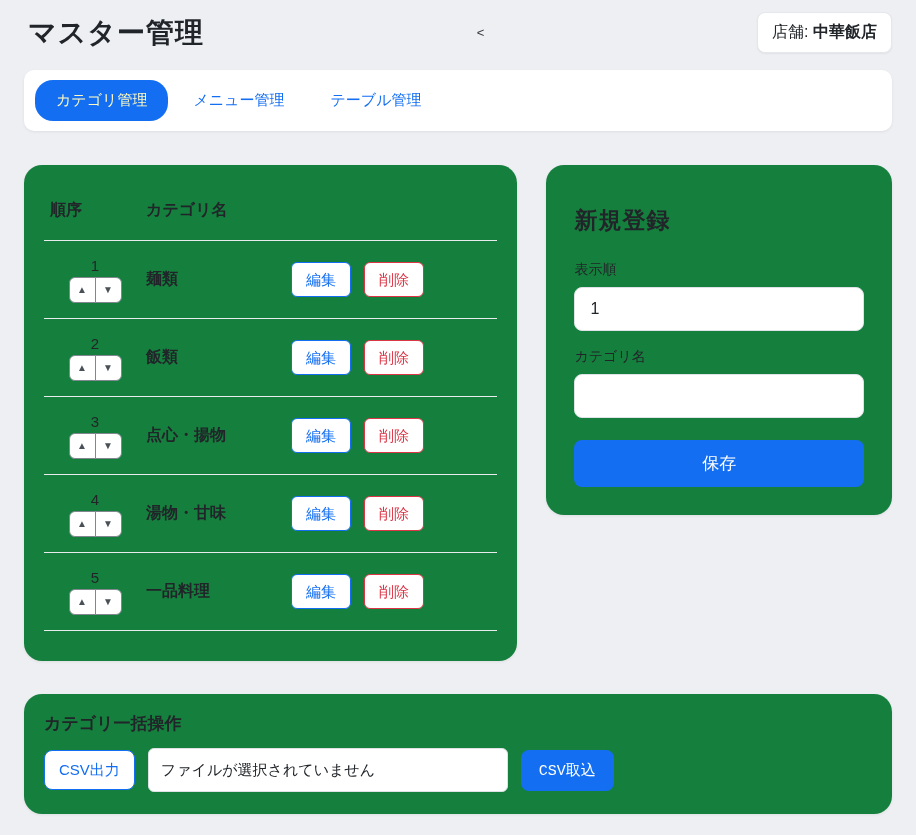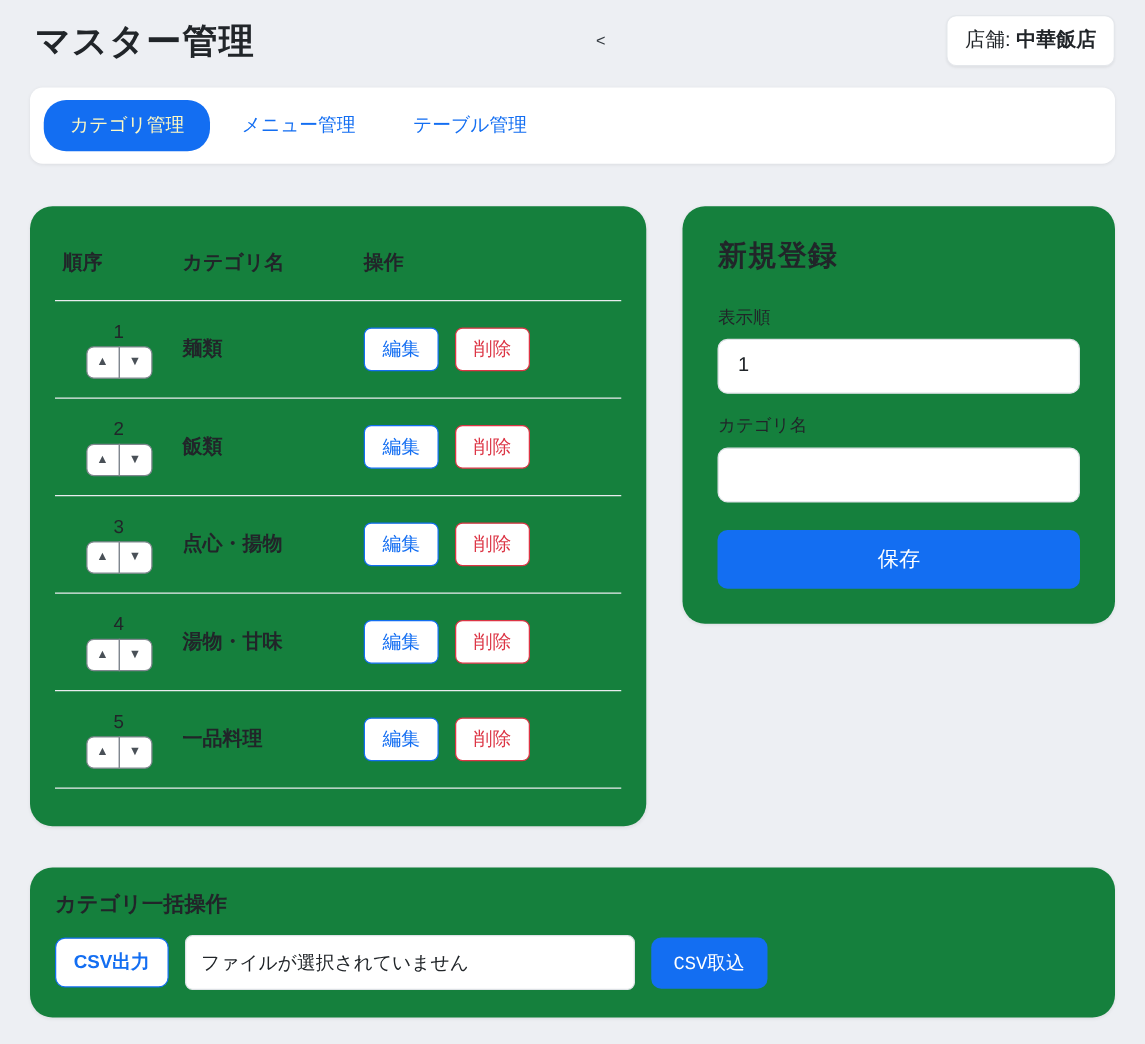--- a/index.html
+++ b/index.html
@@ -71,38 +71,38 @@
   .category-name{font-size:16px;font-weight:600;}
   .ops-cell{display:flex;gap:13px;}
   .btn{
     font-family:inherit;font-size:15px;border-radius:6px;cursor:pointer;
     padding:7px 14px;line-height:1.3;
   }
   .btn-outline-primary{background:#fff;border:1px solid var(--primary);color:var(--primary);}
   .btn-outline-danger{background:#fff;border:1px solid var(--danger);color:var(--danger);}
   
   .form-card{width:346px;padding:24px 28px 28px;}
-  .form-title{font-size:23px;font-weight:700;margin:0 0 25px;letter-spacing:1px;}
+  .form-title{font-size:23px;font-weight:700;margin:16px 0 25px;letter-spacing:1px;}
   .field-label{display:block;font-size:14px;margin:0 0 8px;}
   .text-input{
     width:100%;height:44px;border:1px solid var(--border);border-radius:8px;
     padding:0 15px;font-size:16px;font-family:inherit;color:var(--text);
     background:#fff;outline:none;
   }
   .field-gap{margin-top:17px;}
   .save-btn{
     margin-top:22px;width:100%;height:47px;border:none;border-radius:8px;
     background:var(--primary);color:#fff;font-size:17px;cursor:pointer;
     font-family:inherit;
   }
   
   .bulk-card{margin:33px 24px 0;padding:18px 20px 22px;}
   .bulk-title{font-size:17px;font-weight:700;margin:0 0 13px;}
   .bulk-controls{display:flex;align-items:center;gap:13px;}
-  .csv-export{padding:9px 14px;border-radius:8px;font-size:15px;font-weight:bold;}
+  .csv-export{padding:9px 14px;border-radius:8px;font-size:15px;}
   .file-control{
     width:360px;height:44px;background:#fff;border:1px solid var(--border);
     border-radius:6px;display:flex;align-items:center;overflow:hidden;
     cursor:pointer;
   }
   .file-btn{
     background:#efefef;height:100%;display:flex;align-items:center;
     padding:0 13px;font-size:15px;border-right:1px solid #dcdcdc;
     white-space:nowrap;
   }
@@ -130,21 +130,20 @@
   <button class="tab">テーブル管理</button>
 </div>
 
 <div class="main-row">
 
   <div class="card list-card">
     <div class="cat-table">
       <div class="cat-head">
         <div class="h-order">順序</div>
         <div>カテゴリ名</div>
-        <div>操作</div>
       </div>
       <div id="cat-rows">
   <div class="cat-row">
     <div class="order-cell">
       <span class="order-number">1</span>
       <span class="updown">
         <button class="ud-btn up">
           <span>▲</span>
         </button>
         <button class="ud-btn down">

